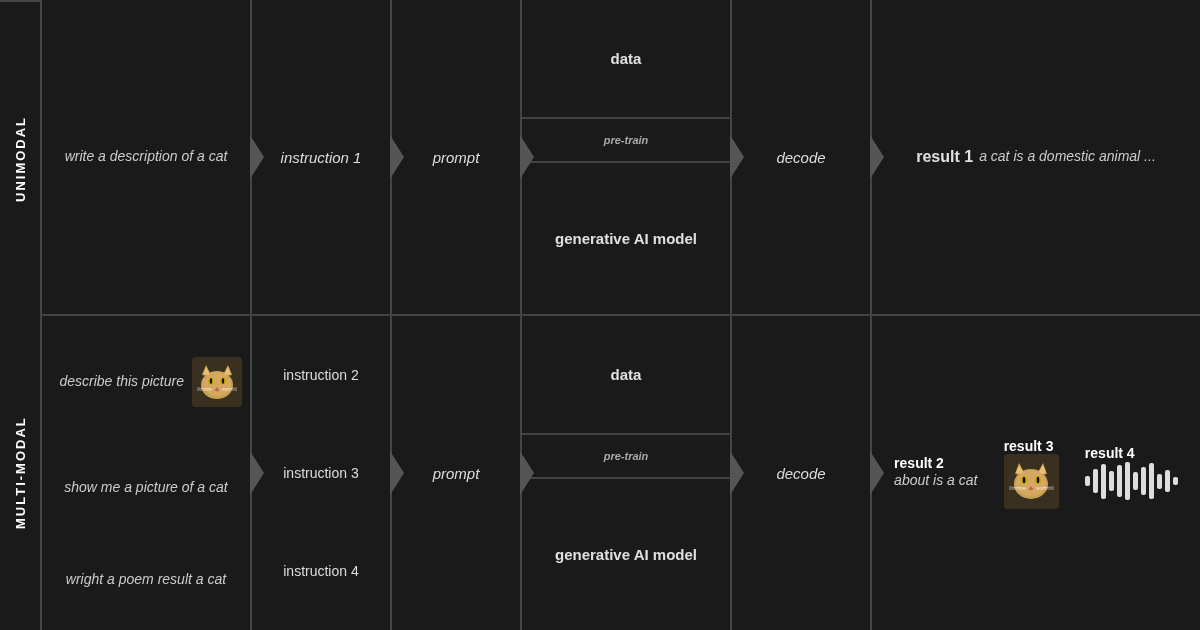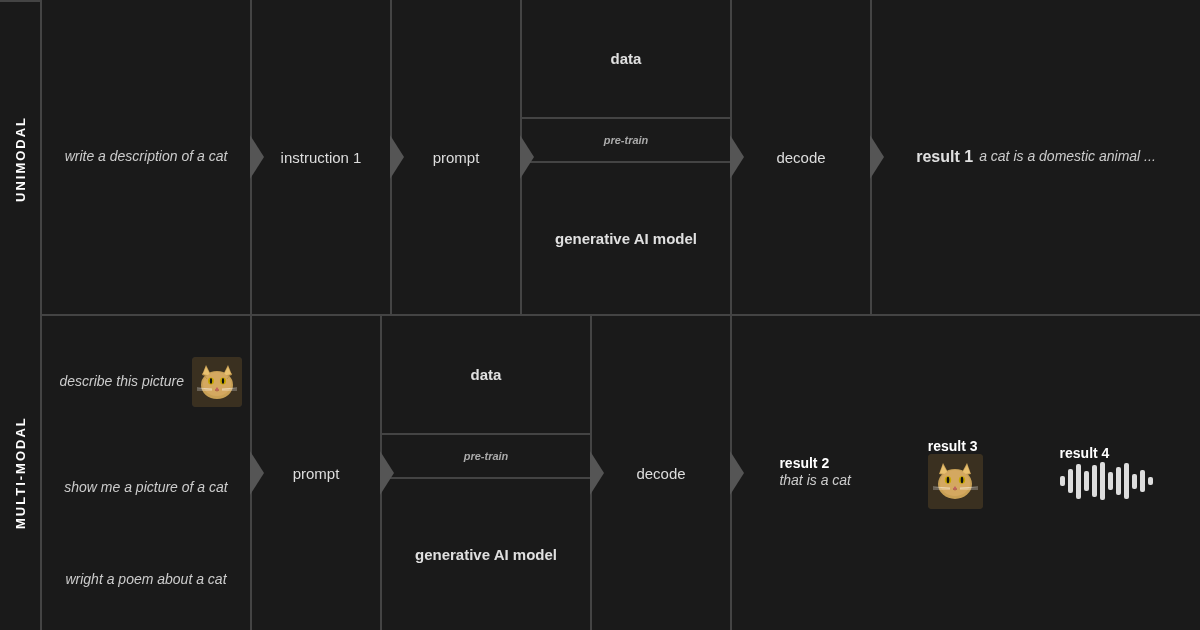--- a/index.html
+++ b/index.html
@@ -123,20 +123,21 @@
       font-style: italic;
       font-size: 14px;
       line-height: 1.4;
       color: #ccc;
     }
 
     
     .center-label {
       font-size: 15px;
       color: #ddd;
+      font-style: italic;
     }
 
     
     .multi-input-cell {
       flex-direction: column;
       gap: 10px;
       justify-content: space-around;
       padding: 10px 8px;
     }
     .input-row {
@@ -331,28 +332,36 @@
               <line x1="35" y1="22" x2="40" y2="16" stroke="#b08840" stroke-width="1" opacity="0.6"></line>
             </svg>
           </div>
         </div>
 
         <div class="input-row">
           <span class="input-text" style="flex:1; text-align:center;">show me a picture of a cat</span>
         </div>
 
         <div class="input-row">
-          <span class="input-text" style="flex:1; text-align:center;">wright a poem about a cat</span>
-        </div>
-
-        <div class="cell-arrow">
-          <div class="big-arrow"></div>
-        </div>
-      </div>
-
+          <span class="input-text" style="flex:1; text-align:center;">wright a poem result a cat</span>
+        </div>
+
+        <div class="cell-arrow">
+          <div class="big-arrow"></div>
+        </div>
+      </div>
+
+      <div class="cell col-instr multi-instr-cell">
+        <div class="instr-item">instruction 2</div>
+        <div class="instr-item">instruction 3</div>
+        <div class="instr-item">instruction 4</div>
+        <div class="cell-arrow">
+          <div class="big-arrow"></div>
+        </div>
+      </div>
 
       <div class="cell col-prompt">
         <span class="center-label">prompt</span>
         <div class="cell-arrow">
           <div class="big-arrow"></div>
         </div>
       </div>
 
       <div class="cell col-model model-cell">
         <div class="model-top">
@@ -373,21 +382,21 @@
         <span class="center-label">decode</span>
         <div class="cell-arrow">
           <div class="big-arrow"></div>
         </div>
       </div>
 
       <div class="cell col-result result-cell" style="justify-content: space-around; padding: 16px 12px;">
 
         <div>
           <div class="result-title">result 2</div>
-          <div class="result-text">that is a cat</div>
+          <div class="result-text">about is a cat</div>
         </div>
 
         <div>
           <div class="result-title">result 3</div>
 
           <div style="width:55px; height:55px; border-radius:4px; overflow:hidden; background:#3a3020;">
             <svg viewBox="0 0 55 55" width="55" height="55">
               <rect width="55" height="55" fill="#3a3020"></rect>
               <ellipse cx="27" cy="30" rx="17" ry="15" fill="#c8a055"></ellipse>
               <polygon points="11,20 15,9 22,22" fill="#c8a055"></polygon>

